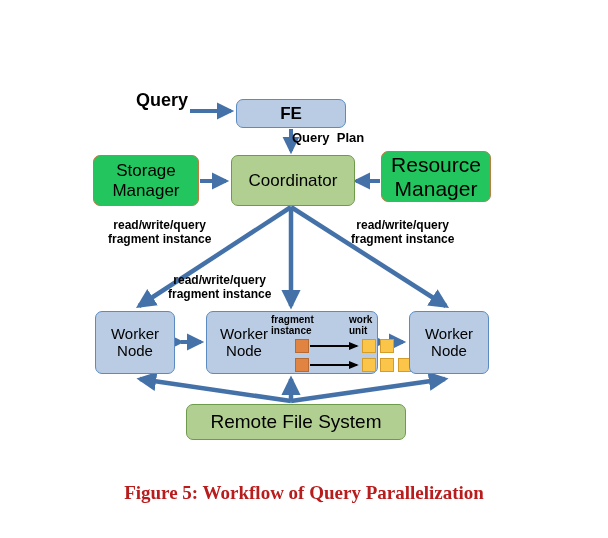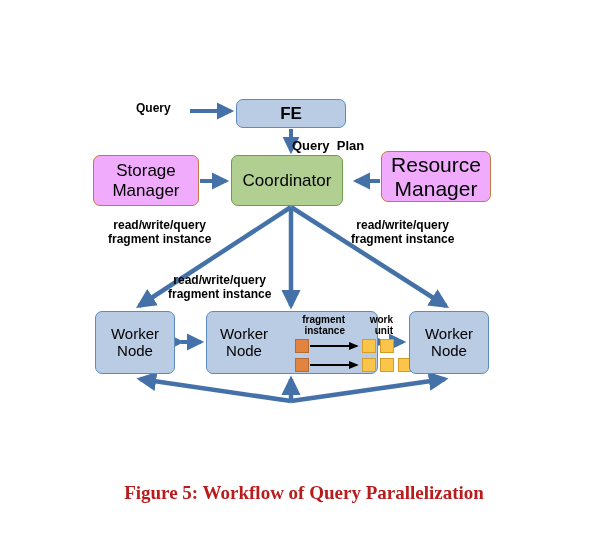--- a/index.html
+++ b/index.html
@@ -36,25 +36,25 @@
     align-items: center;
     justify-content: center;
     text-align: center;
     line-height: 1.12;
     color: #000000;
     font-family: "Liberation Sans", sans-serif;
     z-index: 3;
   }
   .node.blue   { background: #b9cce4; border-color: #5b8bc0; }
   .node.green  { background: #b2cf92; border-color: #6e9a4c; }
-  .node.orange { background: #f0abfc; border-color: #c07a43; }
+  .node.orange { background: #22c55e; border-color: #c07a43; }
 
   
   #node-fe            { left: 236px; top: 99px;  width: 110px; height: 29px; font-size: 17px; font-weight: bold; }
-  #node-coordinator   { left: 231px; top: 155px; width: 112px; height: 51px; font-size: 17px; text-align: right; }
+  #node-coordinator   { left: 231px; top: 155px; width: 124px; height: 51px; font-size: 17px; text-align: right; }
   #node-storage-mgr   { left: 93px;  top: 155px; width: 106px; height: 51px; font-size: 17px; }
   #node-resource-mgr  { left: 381px; top: 151px; width: 110px; height: 51px; font-size: 21px; }
   #node-worker-left   { left: 95px;  top: 311px; width: 80px;  height: 63px; font-size: 15px; }
   #node-worker-mid    { left: 206px; top: 311px; width: 172px; height: 63px; font-size: 15px;
                         justify-content: flex-start; }
   #node-worker-right  { left: 409px; top: 311px; width: 80px;  height: 63px; font-size: 15px; }
   #node-remote-fs     { left: 186px; top: 404px; width: 220px; height: 36px; font-size: 19px; }
 
   #node-worker-mid .wm-label {
     display: block;
@@ -68,21 +68,21 @@
   .wm-detail {
     position: relative;
     flex: 1 1 auto;
     height: 100%;
   }
   .wm-head {
     position: absolute;
     font-size: 10px;
     font-weight: bold;
     color: #000;
-    text-align: right;
+    text-align: left;
     line-height: 1.08;
     white-space: nowrap;
   }
   #wm-head-fragment { left: -4px; top: 3px;  width: 74px; }
   #wm-head-work     { left: 74px; top: 3px;  width: 44px; }
 
   .sq {
     position: absolute;
     width: 14px;
     height: 14px;
@@ -96,22 +96,22 @@
   
   .label {
     position: absolute;
     color: #000000;
     font-weight: bold;
     font-family: "Liberation Sans", sans-serif;
     white-space: pre;
     line-height: 1.15;
     z-index: 4;
   }
-  #label-query      { left: 136px; top: 102px; font-size: 12px; }
-  #label-query-plan { left: 292px; top: 131px; font-size: 13px; margin-top: 8px; }
+  #label-query      { left: 136px; top: 90px; font-size: 18px; }
+  #label-query-plan { left: 292px; top: 131px; font-size: 13px; }
   #label-rw-left    { left: 108px; top: 219px; font-size: 12px; text-align: center; }
   #label-rw-right   { left: 351px; top: 219px; font-size: 12px; text-align: center; }
   #label-rw-mid     { left: 168px; top: 274px; font-size: 12px; text-align: center; }
 
   #figure-caption {
     position: absolute;
     left: 0;
     top: 482px;
     width: 608px;
     text-align: center;
@@ -200,20 +200,21 @@
       </svg>
       <span class="sq yellow" style="left:87px; top:46px;"></span>
       <span class="sq yellow" style="left:105px; top:46px;"></span>
       <span class="sq yellow" style="left:123px; top:46px;"></span>
     </div>
   </div>
 
   <div class="node blue" id="node-worker-right" style="white-space: pre-line;">Worker
 Node</div>
 
+  <div class="node green" id="node-remote-fs">Remote File System</div>
 
   <div class="label" id="label-query">Query</div>
 
   <div class="label" id="label-query-plan">Query  Plan</div>
 
   <div class="label" id="label-rw-left" style="white-space: pre-line;">read/write/query
 fragment instance</div>
 
   <div class="label" id="label-rw-right" style="white-space: pre-line;">read/write/query
 fragment instance</div>

